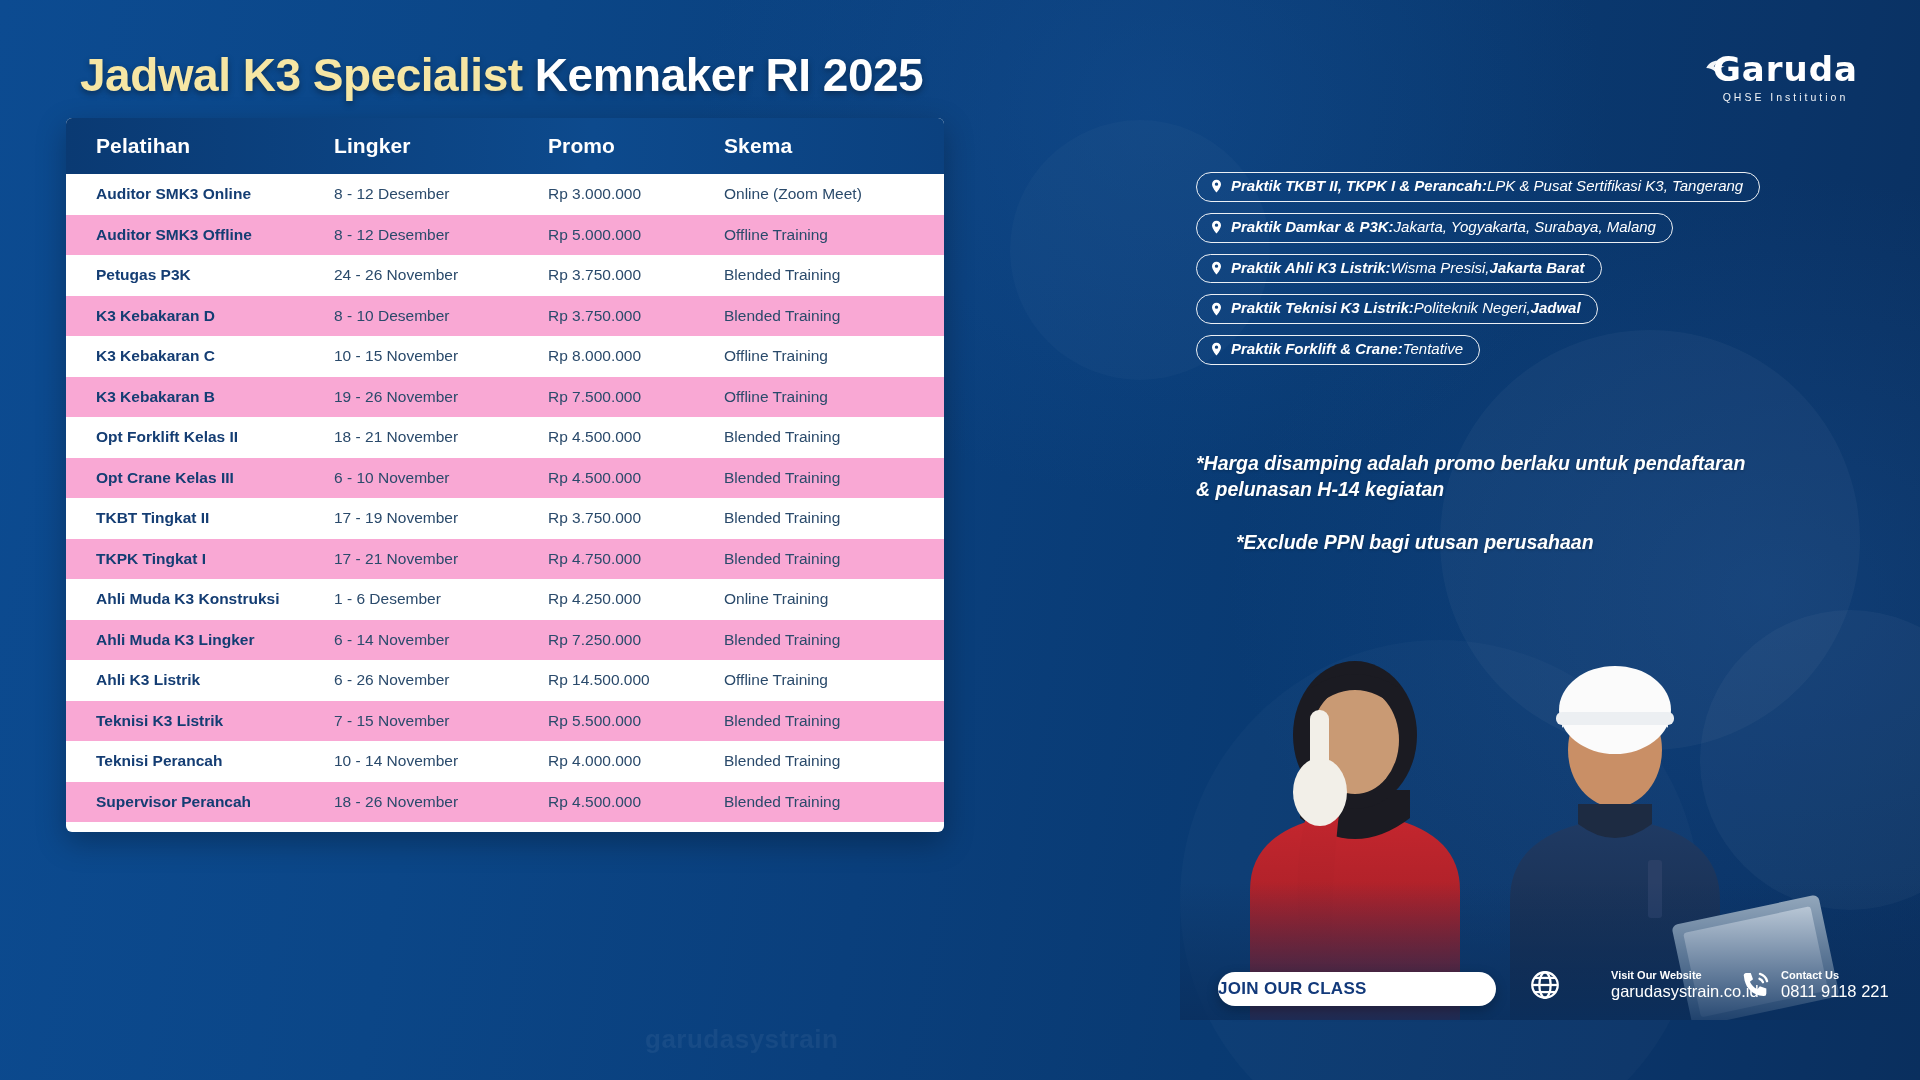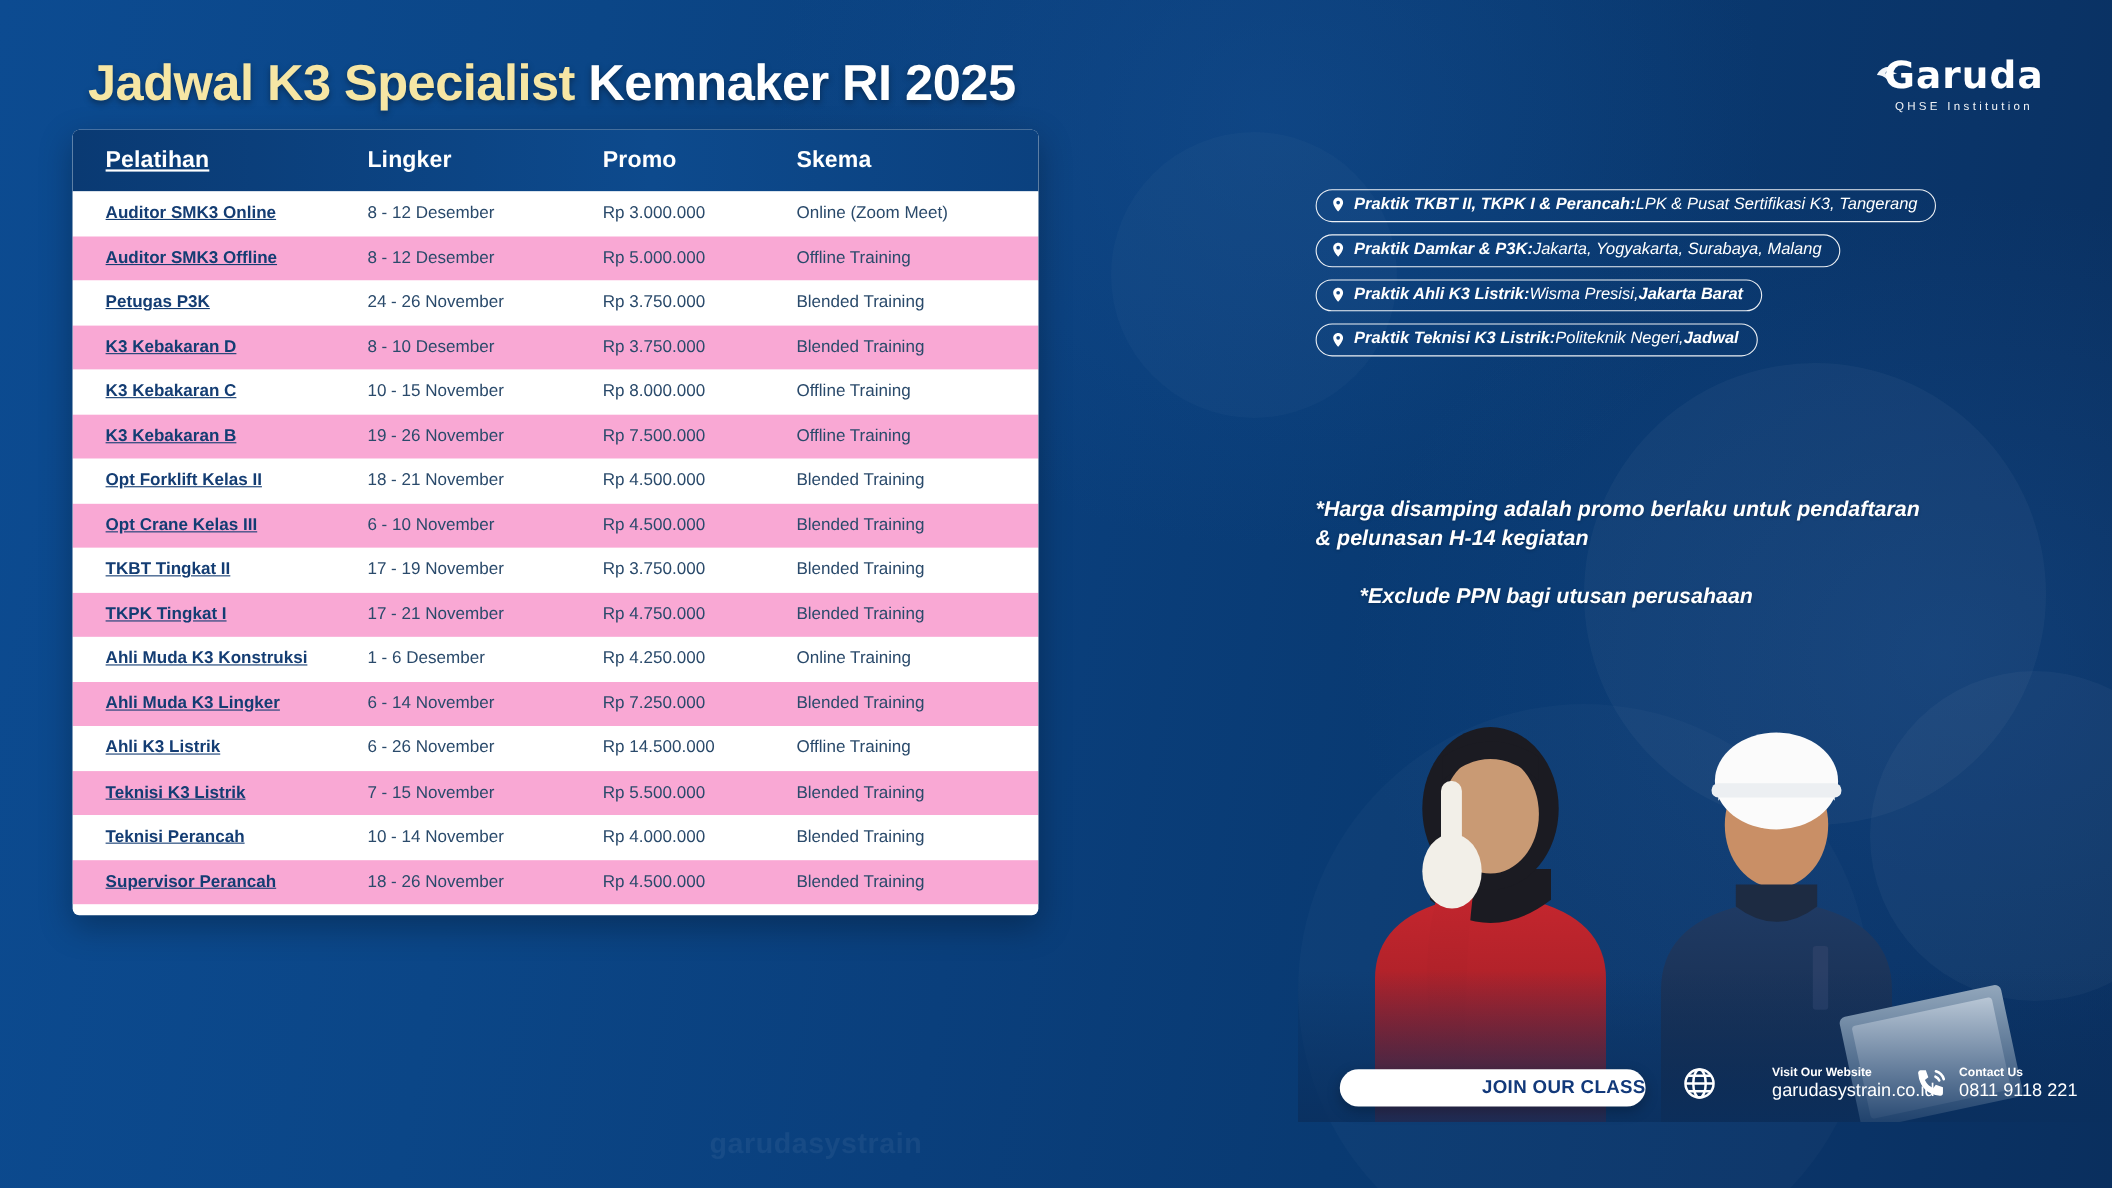--- a/index.html
+++ b/index.html
@@ -52,21 +52,21 @@
     display:flex;align-items:center;height:56px;
     background:linear-gradient(90deg,#0b3d78 0%,#0d4a8d 55%,#0c4customs 100%);
     background:linear-gradient(90deg,#0a3a73 0%,#0d4a8d 60%,#0b417f 100%);
   }
   .thead .th{
     color:#fff;font-size:21px;font-weight:bold;letter-spacing:.1px;
   }
   .trow{display:flex;align-items:center;height:40.5px;}
   .trow.odd{background:#ffffff;}
   .trow.even{background:#f9a8d4;}
-  .c1{width:268px;padding-left:30px;box-sizing:border-box;text-decoration:underline;}
+  .c1{width:268px;padding-left:30px;box-sizing:border-box;}
   .c2{width:214px;box-sizing:border-box;}
   .c3{width:176px;box-sizing:border-box;}
   .c4{width:220px;box-sizing:border-box;}
   .cell-name{font-size:15.5px;font-weight:bold;color:#143d73;}
   .cell-txt{font-size:15.5px;color:#2a4a6b;font-weight:normal;}
 
   
   .pills{position:absolute;left:1196px;top:172px;width:700px;}
   .pill{
     display:inline-flex;align-items:center;
@@ -88,21 +88,21 @@
   }
   .note.second{margin-top:26px;margin-left:40px;}
 
   
   .photo{position:absolute;left:1180px;top:560px;width:740px;height:460px;overflow:hidden;}
 
   
   .cta{
     position:absolute;left:1218px;top:972px;width:278px;height:34px;
     background:#ffffff;border-radius:20px;
-    display:flex;align-items:center;justify-content:flex-end;
+    display:flex;align-items:center;justify-content:flex-start;
     box-shadow:0 4px 12px rgba(0,0,0,.25);
   }
   .cta span{color:#12397a;font-size:17px;font-weight:bold;letter-spacing:.3px;}
   .contact{position:absolute;top:968px;color:#fff;display:flex;align-items:center;}
   .cweb{left:1528px;gap:40px;}
   .cphone{left:1738px;}
   .ci{margin-right:9px;display:flex;align-items:center;}
   .clab{font-size:11px;font-weight:bold;line-height:1.1;}
   .cval{font-size:16.5px;line-height:1.2;margin-top:1px;}
   .watermark{
@@ -273,20 +273,29 @@
         </div></div>
       <div style="display: block;"><div class="pill">
           <span class="pin">
             <svg width="15" height="18" viewBox="0 0 24 24">
               <path d="M12 1.8c-4 0-7.2 3.2-7.2 7.2 0 5.4 7.2 13.2 7.2 13.2s7.2-7.8 7.2-13.2c0-4-3.2-7.2-7.2-7.2zm0 9.9a2.7 2.7 0 1 1 0-5.4 2.7 2.7 0 0 1 0 5.4z" fill="#ffffff"></path>
             </svg>
           </span>
           <b>Praktik Teknisi K3 Listrik:</b>
           <span class="light"> Politeknik Negeri, </span>
           <b>Jadwal</b>
+        </div></div>
+      <div style="display: block;"><div class="pill">
+          <span class="pin">
+            <svg width="15" height="18" viewBox="0 0 24 24">
+              <path d="M12 1.8c-4 0-7.2 3.2-7.2 7.2 0 5.4 7.2 13.2 7.2 13.2s7.2-7.8 7.2-13.2c0-4-3.2-7.2-7.2-7.2zm0 9.9a2.7 2.7 0 1 1 0-5.4 2.7 2.7 0 0 1 0 5.4z" fill="#ffffff"></path>
+            </svg>
+          </span>
+          <b>Praktik Forklift &amp; Crane:</b>
+          <span class="light"> Tentative</span>
         </div></div>
     </div>
 
   <div class="notes">
     <div class="note">*Harga disamping adalah promo berlaku untuk pendaftaran &amp; pelunasan H-14 kegiatan</div>
     <div class="note second">*Exclude PPN bagi utusan perusahaan</div>
   </div>
 
   <div class="photo">
     <svg width="740" height="460" viewBox="0 0 740 460">

